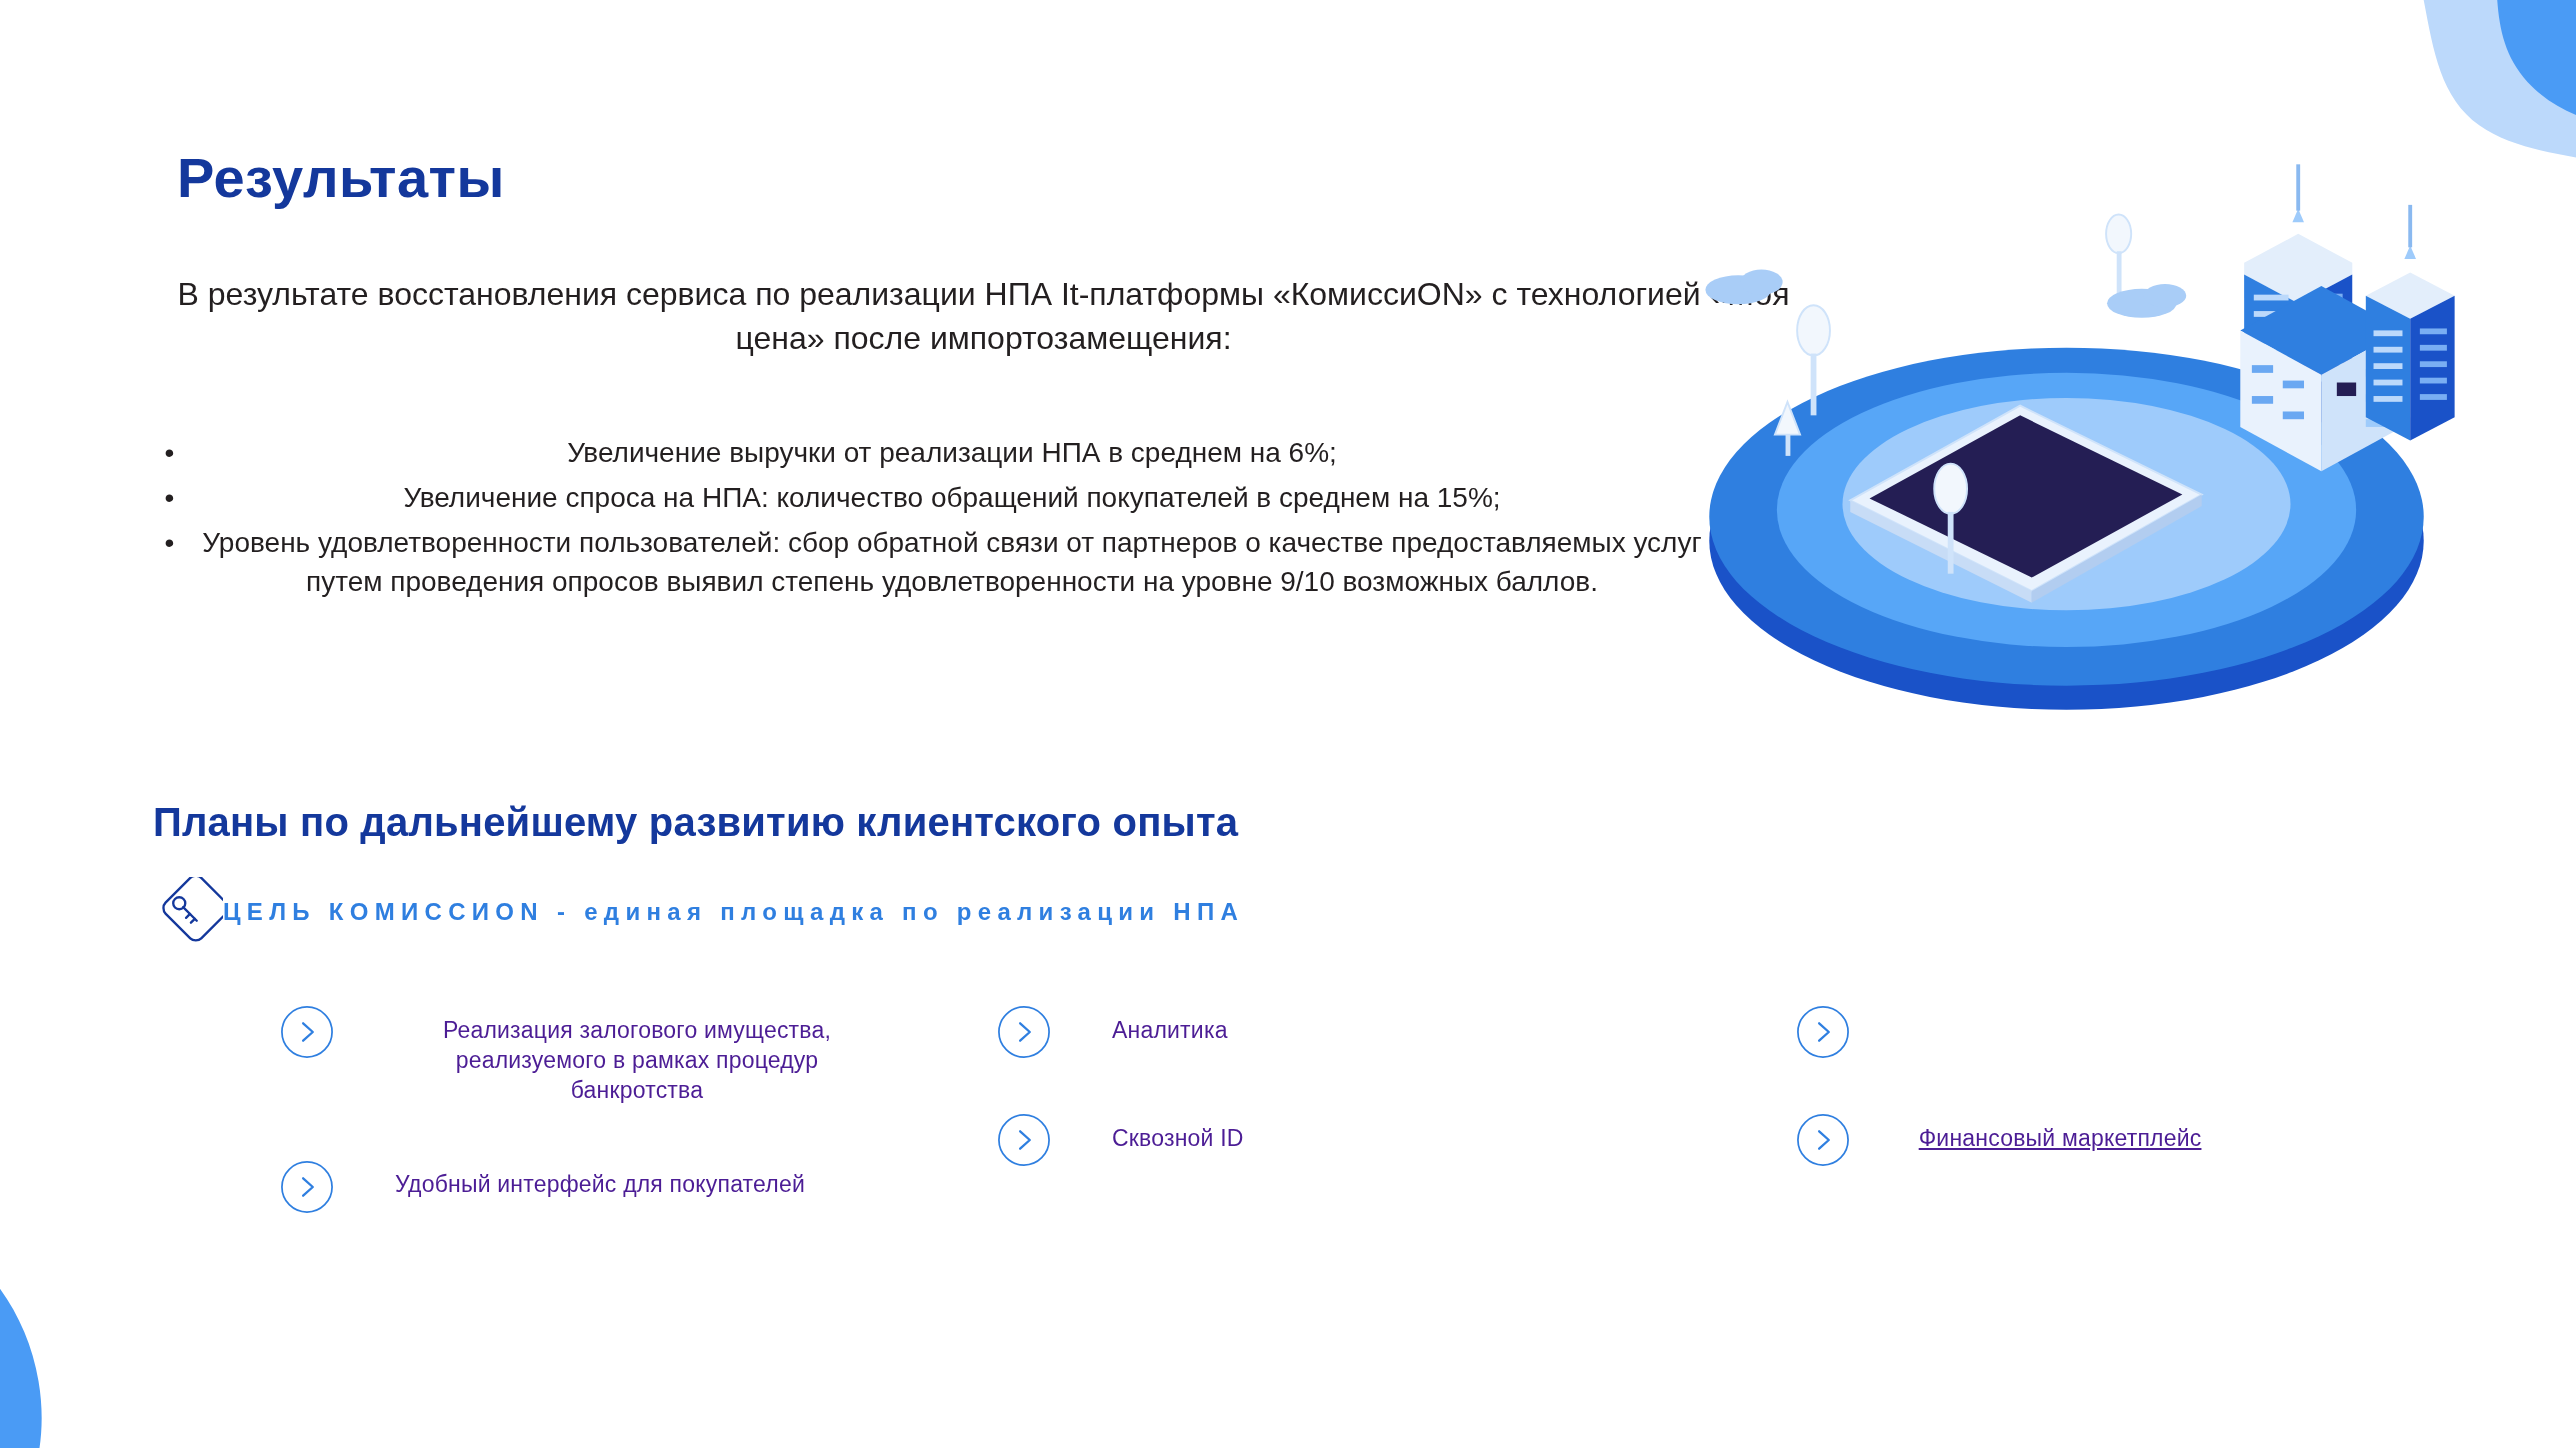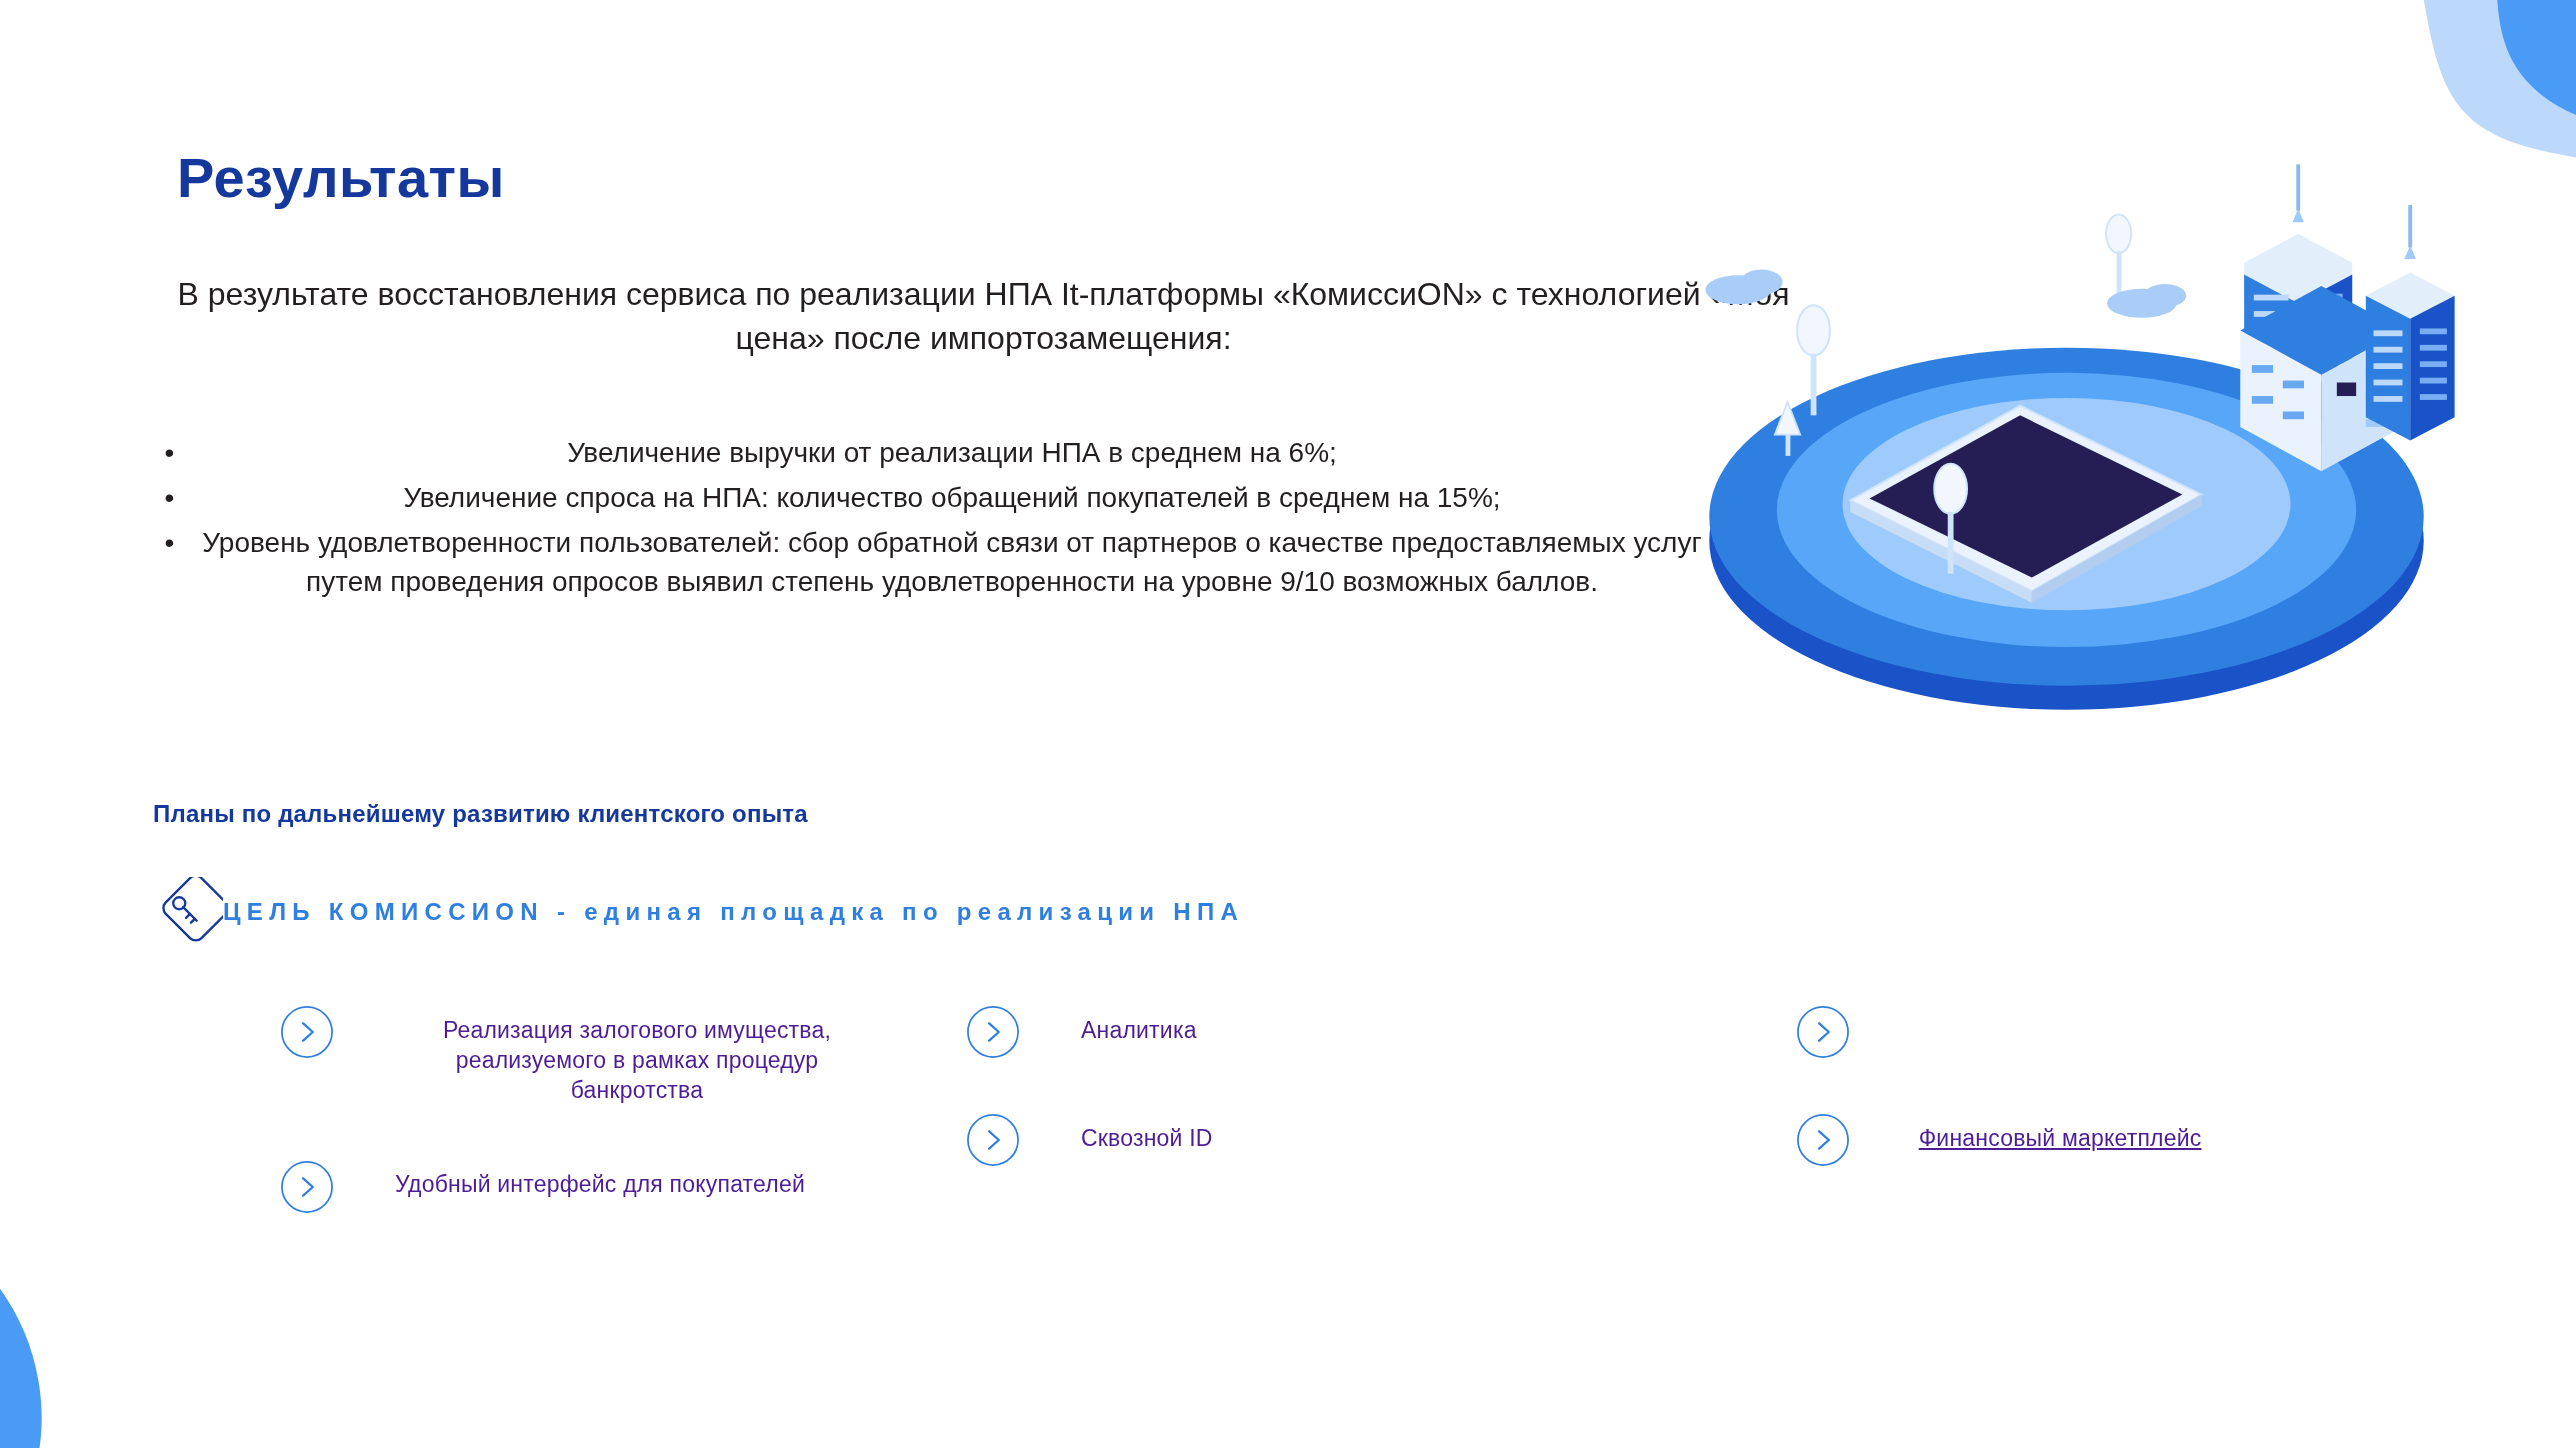--- a/index.html
+++ b/index.html
@@ -81,21 +81,21 @@
     line-height: 1.40;
   }
   .bullet .btxt {
     flex: 1 1 auto;
   }
 
   .subtitle {
     position: absolute;
     left: 153px;
     top: 800px;
-    font-size: 24px;
+    font-size: 40px;
     font-weight: bold;
     color: #14389c;
     letter-spacing: 0.2px;
   }
 
   
   .goal-row {
     position: absolute;
     left: 153px;
     top: 877px;
@@ -119,21 +119,21 @@
     position: absolute;
     left: 280px;
     top: 1005px;
     width: 2222px;
   }
   .plan-col {
     position: absolute;
     top: 0;
   }
   .col-1 { left: 0px;    width: 599px; }
-  .col-2 { left: 686px;  width: 599px; }
+  .col-2 { left: 717px;  width: 599px; }
   .col-3 { left: 1516px; width: 676px; }
 
   .plan-item {
     display: flex;
     align-items: flex-start;
     margin-bottom: 54px;
   }
   .chev {
     width: 54px;
     height: 54px;

